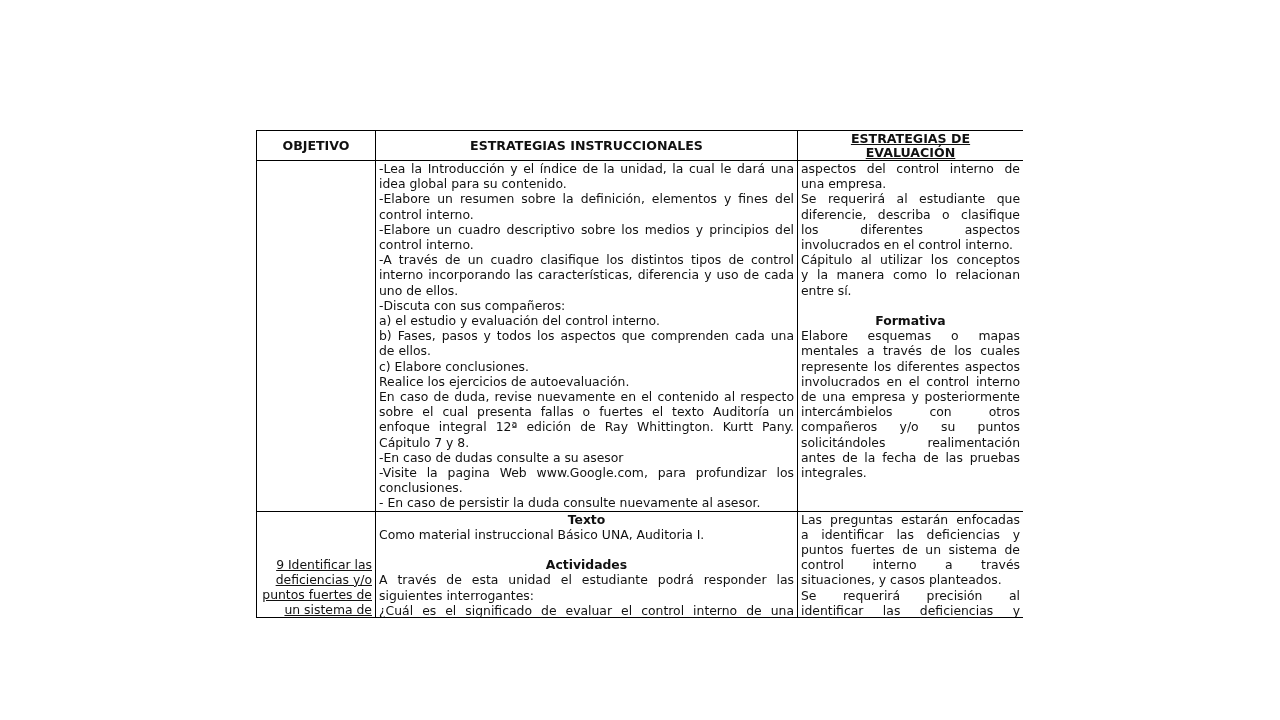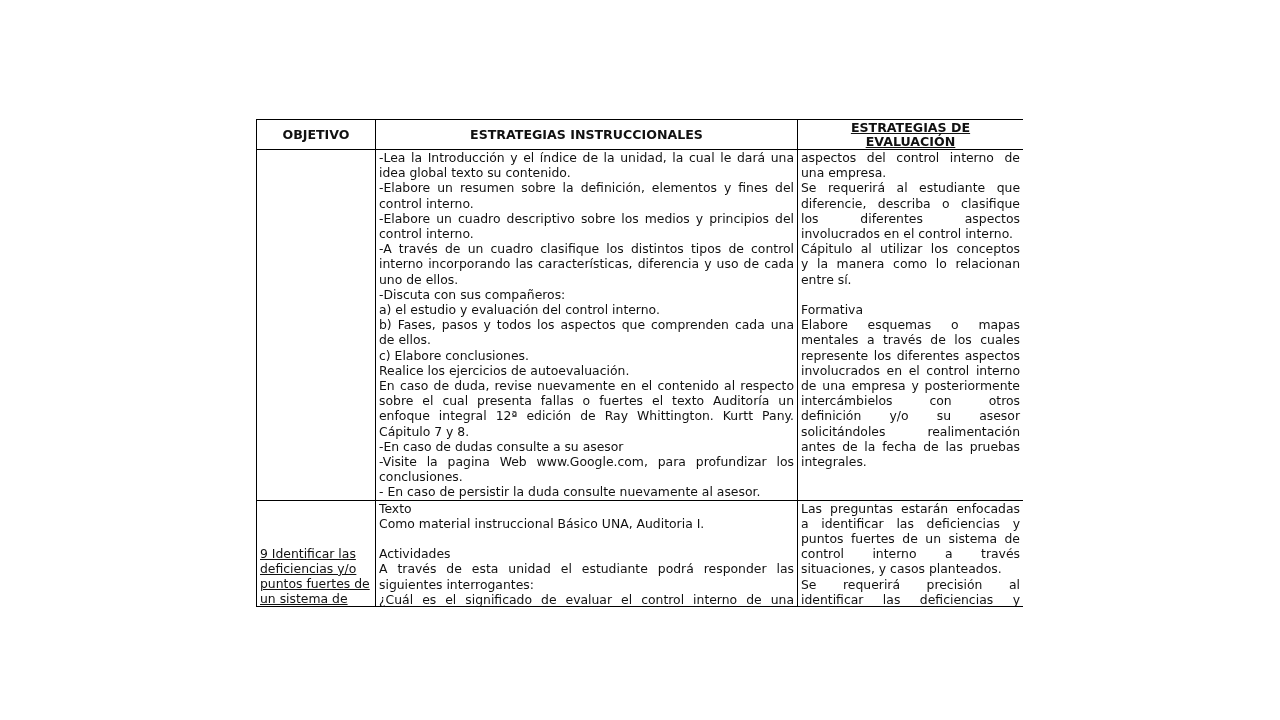--- a/index.html
+++ b/index.html
@@ -1,29 +1,29 @@
 <!DOCTYPE html>
 <html><head>
 <meta charset="utf-8">
 <style>
   html, body { margin: 0; padding: 0; background: #ffffff; }
   body { width: 1280px; height: 720px; position: relative; overflow: hidden;
          font-family: "DejaVu Sans", sans-serif; color: #111; }
-  .page { position: absolute; left: 256px; top: 119px; width: 767px; height: 488px; overflow: hidden;
+  .page { position: absolute; left: 256px; top: 130px; width: 767px; height: 488px; overflow: hidden;
           border-bottom: 1.5px solid #000; box-sizing: border-box; }
   table { border-collapse: collapse; table-layout: fixed; width: 767px; }
   td, th { border: 1.5px solid #000; vertical-align: top; padding: 0 3px; font-size: 12.4px; line-height: 15.2px; }
   th { font-weight: bold; text-align: center; vertical-align: middle; height: 29px; font-size: 12.6px; line-height: 14px; padding: 0 4px; }
   col.c1 { width: 119px; } col.c2 { width: 422px; } col.c3 { width: 226px; }
   .line { display: block; text-decoration: underline; }
   .j { display: block; text-align: justify; text-align-last: justify; }
   .l { display: block; text-align: left; }
-  .b { font-weight: normal; }
+  .b { font-weight: bold; text-align: center; }
   .gap { display: block; height: 15.2px; }
-  .obj { text-align: left; vertical-align: top; padding-top: 45px; }
+  .obj { text-align: right; vertical-align: top; padding-top: 45px; }
   .row1 td { height: 348px; margin-left: 18px; }
 </style>
 </head>
 <body>
 
 <div class="page">
   <table>
     <colgroup>
         <col class="c1">
         <col class="c2">
@@ -36,21 +36,21 @@
       <th>
         <span class="line">ESTRATEGIAS DE</span>
         <span class="line">EVALUACIÓN</span>
       </th>
     </tr>
     <tr class="row1">
       <td></td>
       <td>
         <div>
               <span class="j">-Lea la Introducción y el índice de la unidad, la cual le dará una</span>
-              <span class="l">idea global texto su contenido.</span>
+              <span class="l">idea global para su contenido.</span>
               <span class="j">-Elabore un resumen sobre la definición, elementos y fines del</span>
               <span class="l">control interno.</span>
               <span class="j">-Elabore un cuadro descriptivo sobre los medios y principios del</span>
               <span class="l">control interno.</span>
               <span class="j">-A través de un cuadro clasifique los distintos tipos de control</span>
               <span class="j">interno incorporando las características, diferencia y uso de cada</span>
               <span class="l">uno de ellos.</span>
               <span class="l">-Discuta con sus compañeros:</span>
               <span class="l">a) el estudio y evaluación del control interno.</span>
               <span class="j">b) Fases, pasos y  todos los aspectos que comprenden cada una</span>
@@ -81,21 +81,21 @@
             </div>
         <span class="gap"></span>
         <span class="l b">Formativa</span>
         <div>
               <span class="j">Elabore esquemas o mapas</span>
               <span class="j">mentales a través de los cuales</span>
               <span class="j">represente los diferentes aspectos</span>
               <span class="j">involucrados en el  control interno</span>
               <span class="j">de una empresa y posteriormente</span>
               <span class="j">intercámbielos con otros</span>
-              <span class="j">definición y/o su asesor</span>
+              <span class="j">compañeros y/o su puntos</span>
               <span class="j">solicitándoles realimentación</span>
               <span class="j">antes de la fecha de las pruebas</span>
               <span class="l">integrales.</span>
             </div>
       </td>
     </tr>
     <tr>
       <td class="obj">
         <span class="line">9 Identificar las</span>
         <span class="line">deficiencias y/o</span>

